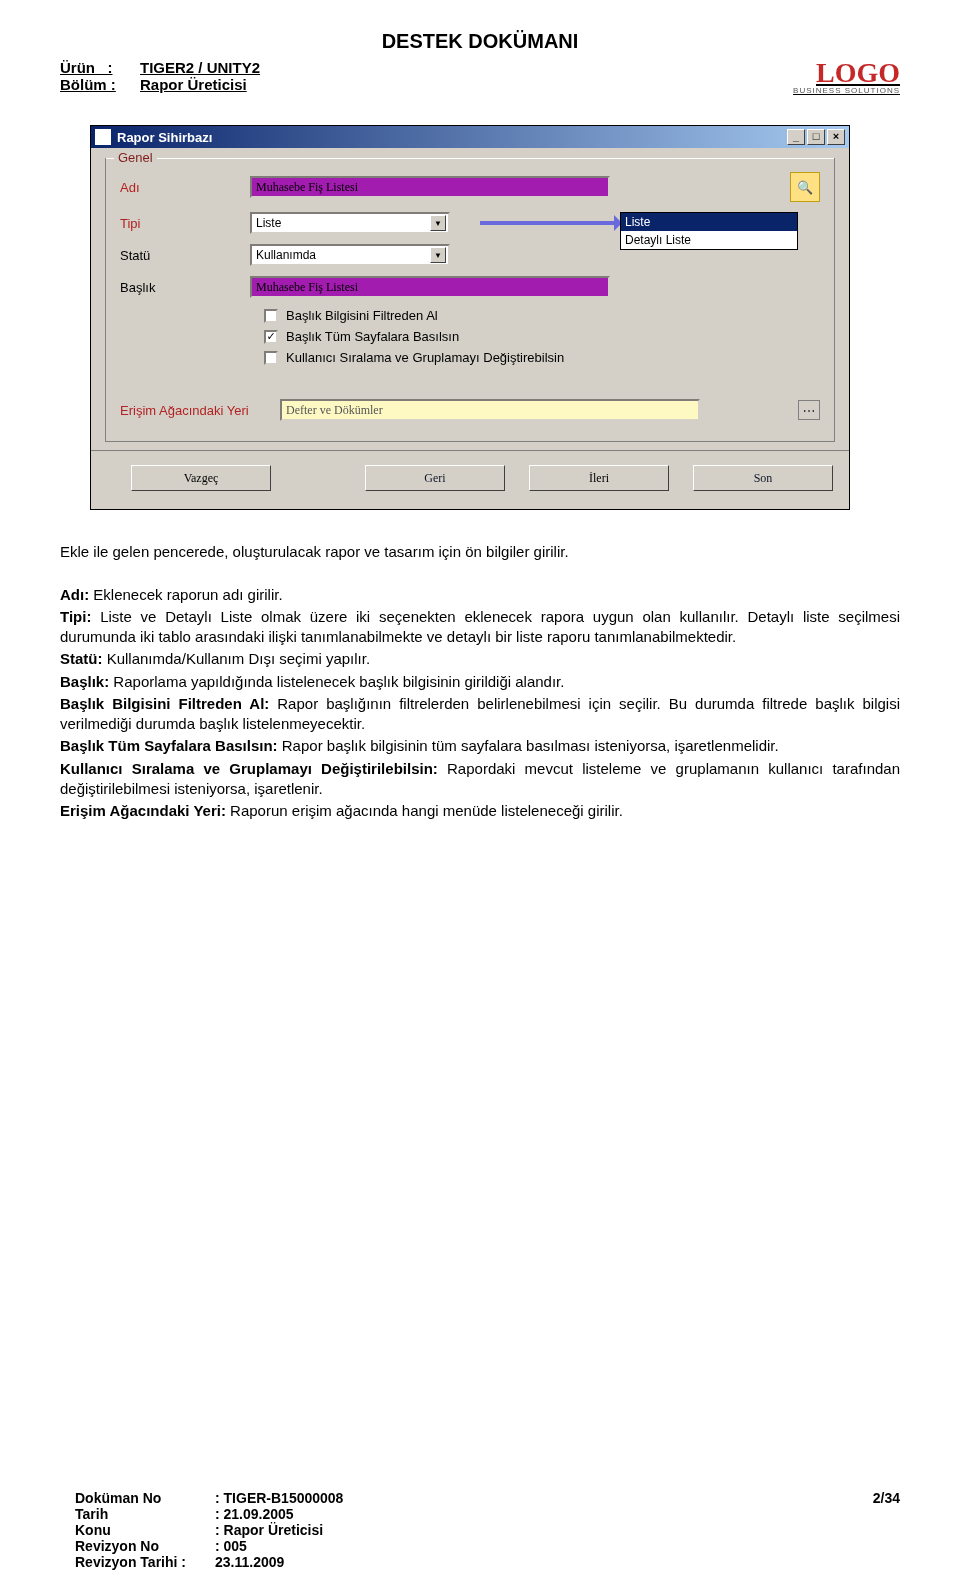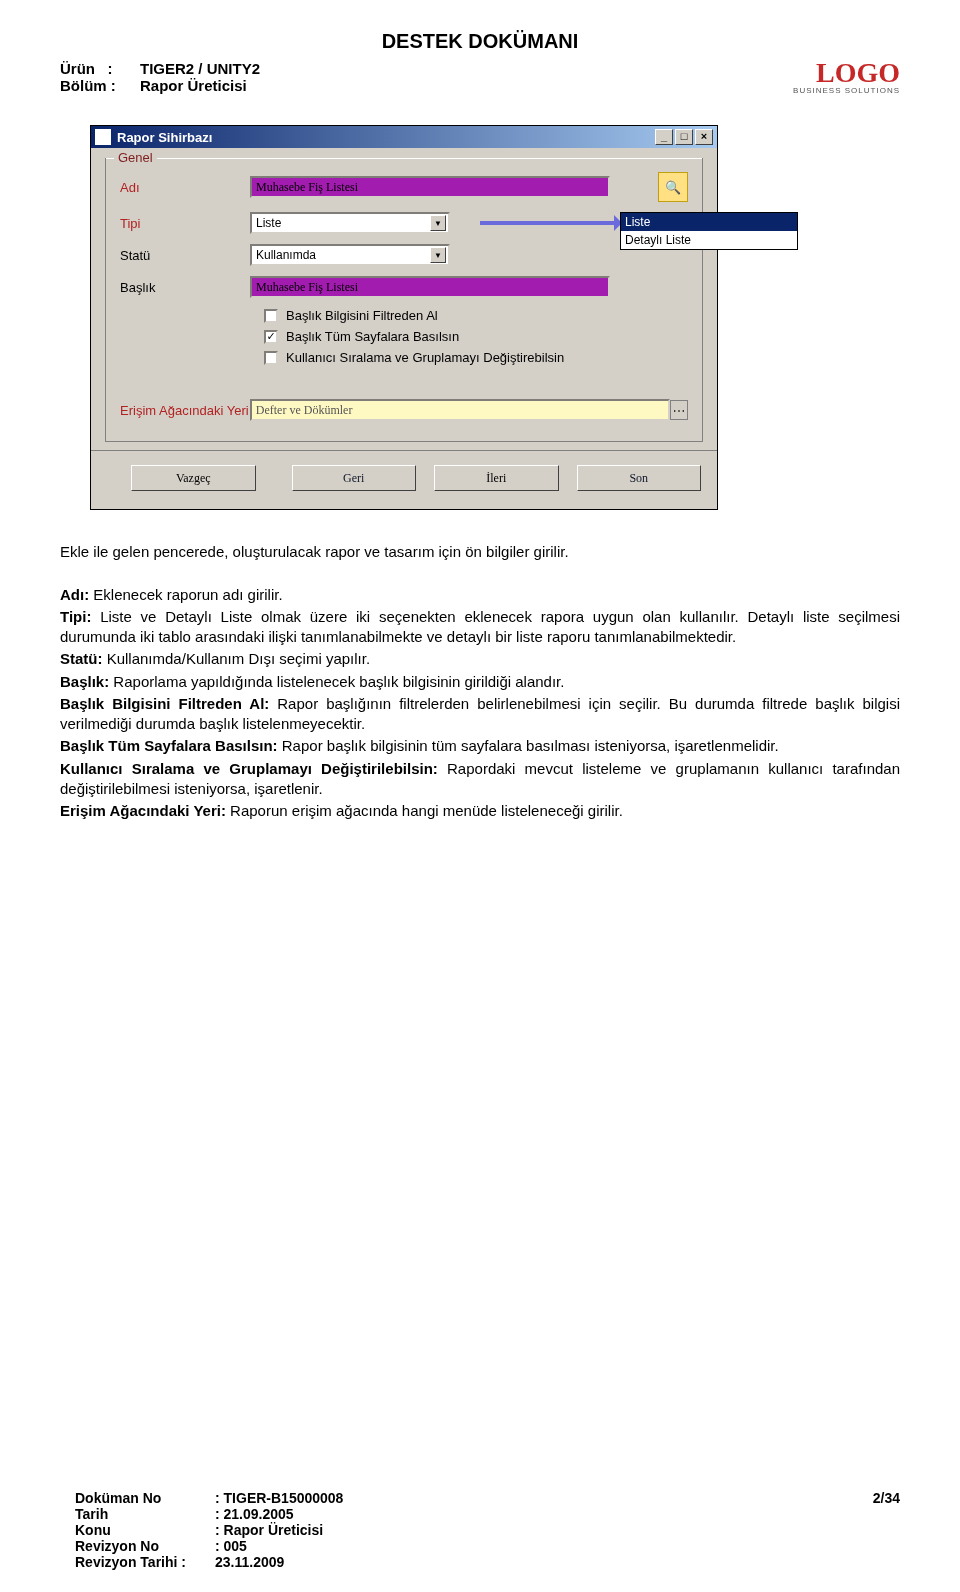--- a/index.html
+++ b/index.html
@@ -10,39 +10,39 @@
     font-family: Arial, Helvetica, sans-serif;
     padding: 30px 60px 20px 60px;
     position: relative;
   }
   .doc-title {
     text-align: center;
     font-weight: bold;
     font-size: 20px;
     margin-bottom: 6px;
   }
-  .header-row { display: flex; justify-content: space-between; align-items: center; }
+  .header-row { display: flex; justify-content: space-between; align-items: flex-start; text-decoration: underline; }
   .header-left { font-size: 15px; }
   .header-left .hrow { display: flex; }
   .header-left .hlabel { font-weight: bold; width: 80px; }
   .header-left .hval { font-weight: bold; }
   .logo {
     font-family: Georgia, serif;
     font-weight: bold;
     font-size: 28px;
     color: #c62828;
     line-height: 1;
     text-align: right;
   }
   .logo .sub { font-size: 8px; color: #555; letter-spacing: 1px; font-family: Arial; font-weight: normal; }
 
   
   .window {
     margin-top: 30px;
-    width: 628px;
+    width: 760px;
     border: 1px solid #000;
     background: #d4d0c8;
     font-family: Tahoma, Arial, sans-serif;
     font-size: 13px;
     margin-left: 30px;
   }
   .titlebar {
     background: linear-gradient(to right, #0a246a, #a6caf0);
     color: #fff;
     height: 22px;
@@ -129,21 +129,21 @@
     border:8px solid transparent; border-left-color:#6a6add;
   }
 
   .check-row { display:flex; align-items:center; gap:8px; margin:6px 0 6px 144px; font-size:13px; }
   .cbx {
     width:14px; height:14px; background:#fff; border:2px inset #d4d0c8;
     display:flex; align-items:center; justify-content:center; font-size:11px; line-height:1;
   }
 
   .btnrow {
-    display:flex; gap:18px; justify-content:flex-start;
+    display:flex; gap:24px; justify-content:flex-start;
     padding: 14px 16px 18px 40px;
     border-top:1px solid #808080;
     margin: 8px 0 0 0;
   }
   .btn {
     width:140px; height:26px;
     background:#d4d0c8;
     border:1px solid #fff; border-right-color:#404040; border-bottom-color:#404040;
     font-family:Tahoma; font-size:12px;
     display:flex; align-items:center; justify-content:center;

